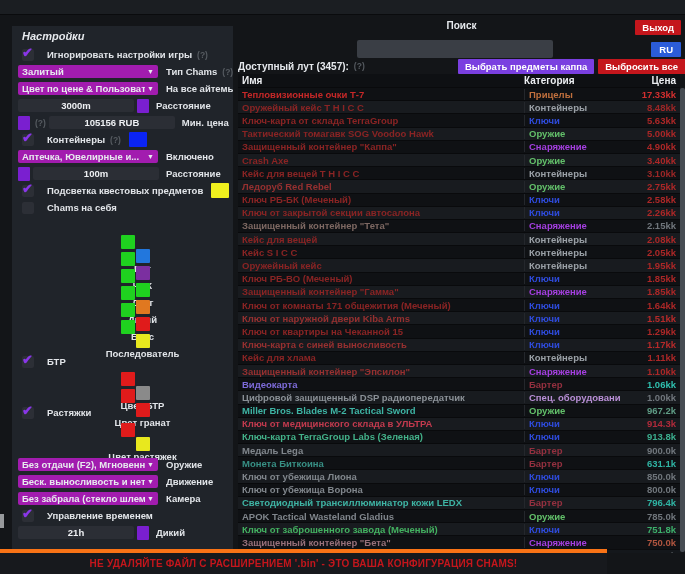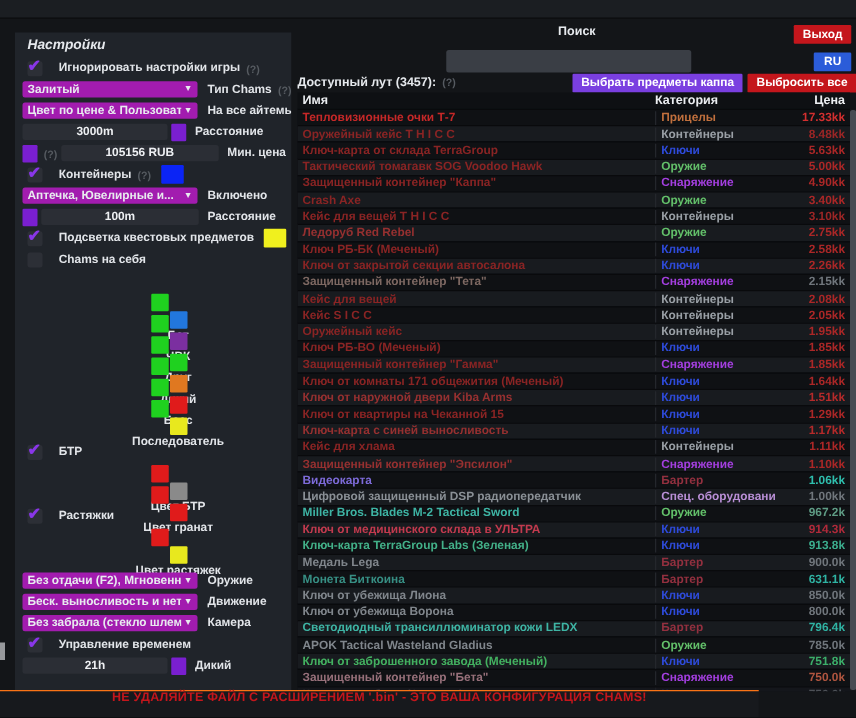--- a/index.html
+++ b/index.html
@@ -48,21 +48,21 @@
   .tbody{position:absolute;left:238px;right:5px;top:87px;bottom:21px;overflow:hidden;background:#0f1114;}
   .trow{height:13.2px;display:grid;grid-template-columns:1fr 96px 60px;align-items:center;font-size:9.5px;background:#0f1114;border-top:1px solid #090a0c;box-sizing:border-box;}
   .trow:nth-child(even){background:#181b1f;}
   .trow .cname{padding-left:4px;white-space:nowrap;overflow:hidden;}
   .trow .cat{border-left:1px solid #24272c;padding-left:4px;white-space:nowrap;overflow:hidden;}
   .trow .price{text-align:right;padding-right:4px;white-space:nowrap;}
   .trow.partial{height:6px;overflow:hidden;opacity:.65;}
   .vscroll{position:absolute;right:0;top:87px;bottom:21px;width:5px;background:#15171a;}
   .vthumb{position:absolute;left:0;top:1px;bottom:1px;width:5px;background:#474c53;border-radius:2px;}
 
-  .footer{position:absolute;left:0;bottom:0;width:607px;height:21px;background:#17191d;border-top:1px solid #f97316;display:flex;align-items:flex-start;justify-content:center;}
+  .footer{position:absolute;left:0;bottom:0;width:607px;height:21px;background:#17191d;border-top:4px solid #f97316;display:flex;align-items:center;justify-content:center;}
   .footer-text{font-size:10px;color:#c4161c;letter-spacing:.2px;}
   .edge-artifact{position:absolute;left:0;top:514px;width:4px;height:14px;background:#97999c;}
 </style>
 </head>
 <body>
 
 <div class="app">
   <div class="topstrip"></div>
 
   <aside class="sidebar">

